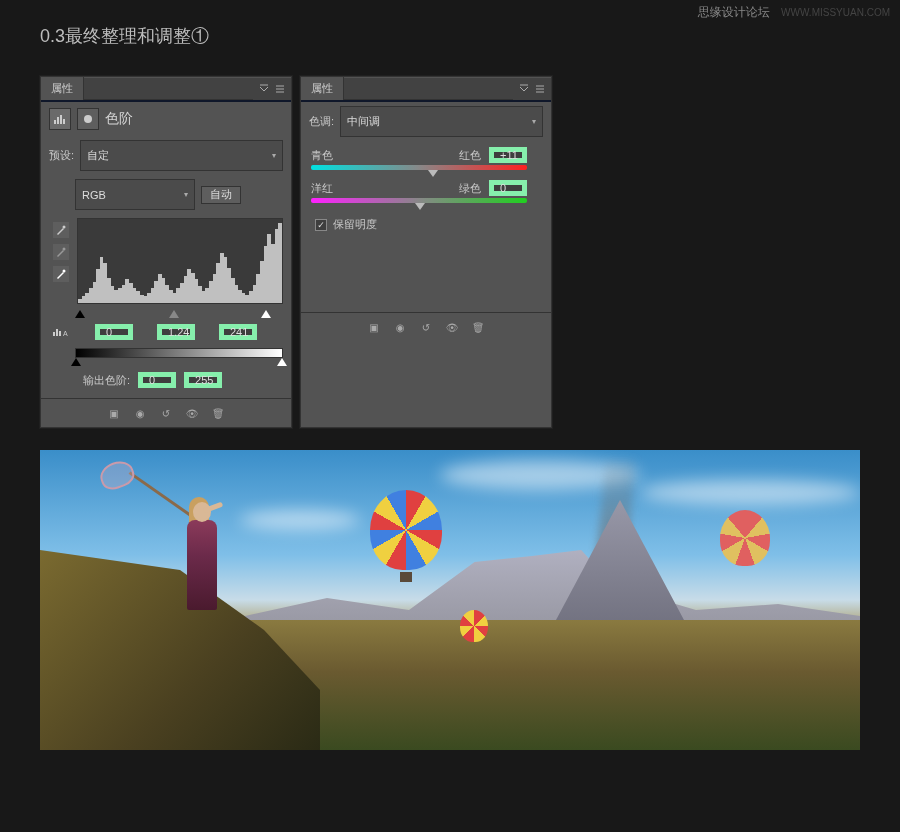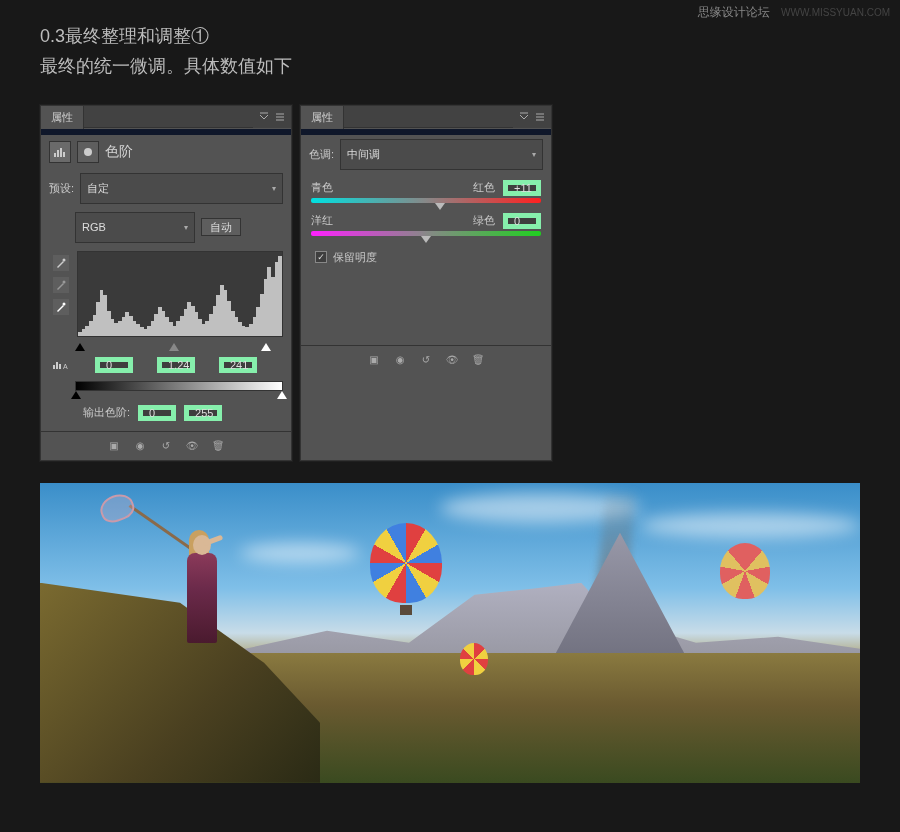--- a/index.html
+++ b/index.html
@@ -44,21 +44,21 @@
   border: 1px solid #333;
   box-shadow: 0 0 0 1px #1f1f1f;
   width: 252px;
   font-size: 11px;
   color: #c8c8c8;
 }
 .panel-title {
   background: #535353;
   display: flex;
   align-items: center;
-  border-bottom: 6px solid #0f172a;
+  border-bottom: 2px solid #0f172a;
 }
 .panel-tab {
   background: #535353;
   padding: 4px 10px;
   font-size: 11px;
   color: #d0d0d0;
   border-right: 1px solid #333;
 }
 .panel-title-gap { flex: 1; background: #424242; height: 22px; border-bottom: 1px solid #333;}
 .panel-icons {
@@ -226,21 +226,21 @@
   width: 20px;
   height: 16px;
   display: flex;
   align-items: center;
   justify-content: center;
   color: #aaa;
   font-size: 10px;
 }
 
 .cb-row {
-  padding: 6px 10px 2px 10px;
+  padding: 6px 24px 2px 10px;
 }
 .cb-labels {
   display: flex;
   justify-content: space-between;
   font-size: 11px;
   margin-bottom: 2px;
   align-items: center;
 }
 .cb-labels .val {
   flex-shrink: 0;
@@ -440,21 +440,20 @@
 </head>
 <body>
 
 <div class="watermark">
   <span class="main">思缘设计论坛</span>
   <span class="url">WWW.MISSYUAN.COM</span>
 </div>
 
 <div class="header">
   <div class="title">0.3最终整理和调整①</div>
-  <div class="desc">最终的统一微调。具体数值如下</div>
 </div>
 
 <div class="panels-row">
 
   <div class="panel">
     <div class="panel-title">
       <div class="panel-tab">属性</div>
       <div class="panel-title-gap"></div>
       <div class="panel-icons">
         <span class="tiny-icon"><svg viewBox="0 0 10 10">

